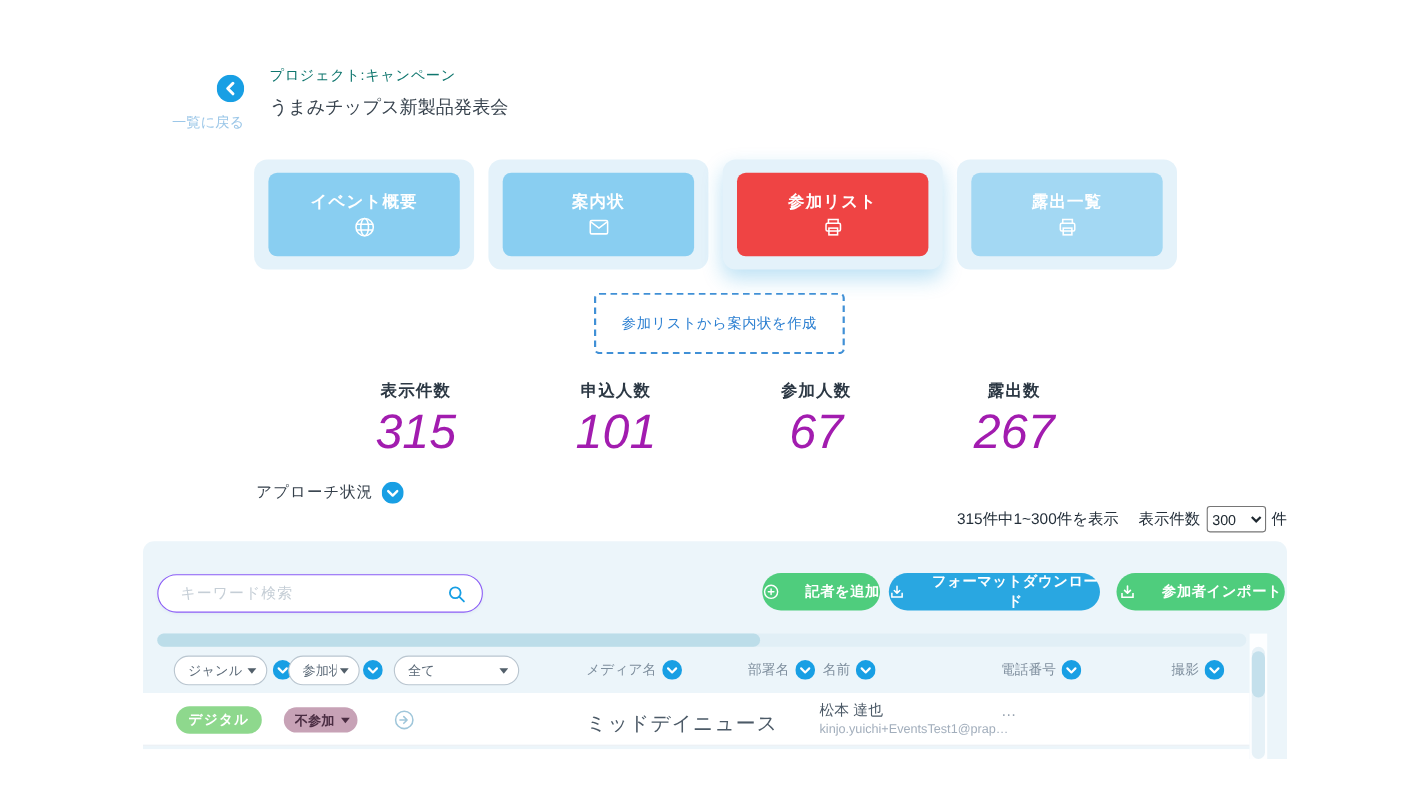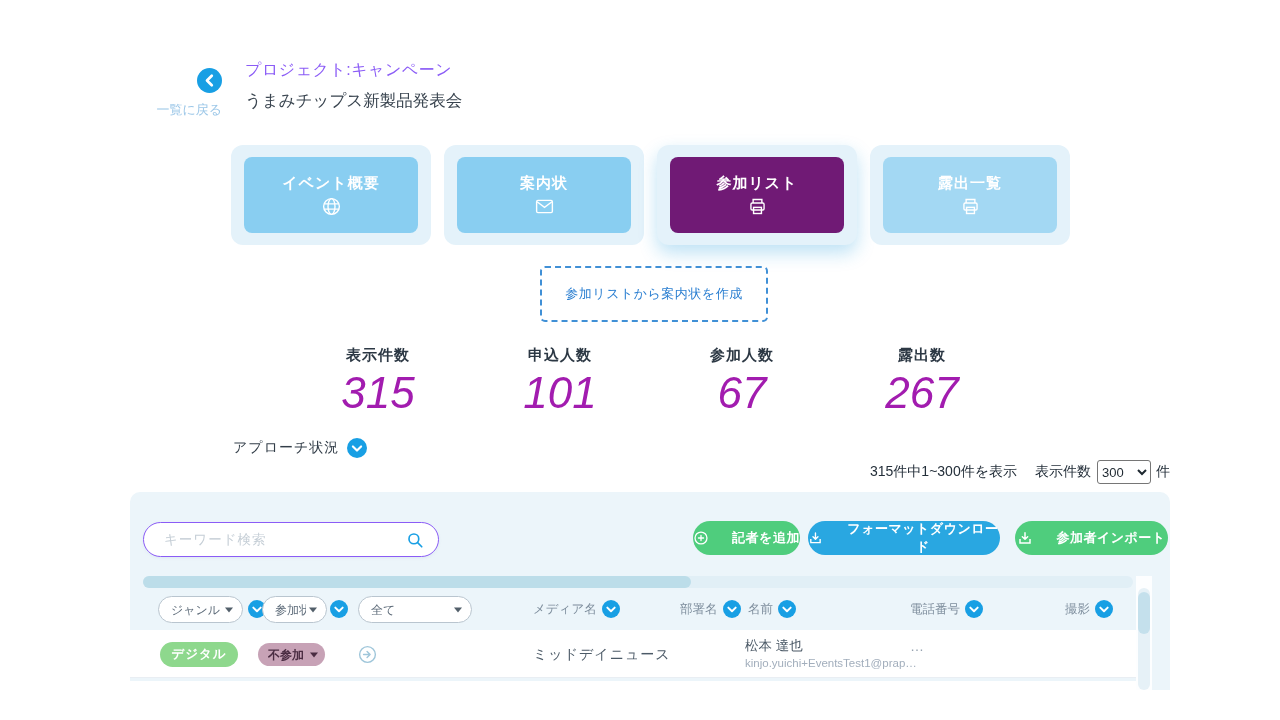--- a/index.html
+++ b/index.html
@@ -5,30 +5,30 @@
   * { margin:0; padding:0; box-sizing:border-box; }
   html,body { background:#fff; }
   body { font-family:"Liberation Sans","DejaVu Sans",sans-serif; }
   .canvas { position:relative; width:1280px; height:720px; margin:0 auto; background:#fff; overflow:hidden; }
 
   
   .back-wrap { position:absolute; left:140px; top:68px; width:82px; text-align:right; cursor:pointer;font-family:Liberation Serif, serif; }
   .back-circle { display:inline-block; width:25px; height:25px; }
   .back-label { margin-top:4px; font-size:13px; color:#9cc7e8; }
   .proj-wrap { position:absolute; left:245px; top:60px; }
-  .proj-label { font-size:16px; color:#8b5cf6; letter-spacing:.5px; }
+  .proj-label { font-size:13px; color:#0f766e; letter-spacing:.5px; }
   .proj-title { margin-top:9px; font-size:16.5px; font-weight:500; color:#39444f; }
 
   
   .tabs { position:absolute; left:231px; top:145px; display:flex; gap:13px; }
   .tabcard { width:200px; height:100px; background:#e4f2fa; border-radius:12px; padding:12px 13px; cursor:pointer; }
   .tabcard.active { box-shadow:0 8px 18px rgba(20,150,220,.28); }
   .tabinner { width:100%; height:100%; border-radius:8px; background:#89cef1; display:flex; flex-direction:column; align-items:center; justify-content:center; gap:3px; }
   .tabcard.lighter .tabinner { background:#a3d8f3; }
-  .tabcard.active .tabinner { background:#701a75; }
+  .tabcard.active .tabinner { background:#ef4444; }
   .tablabel { color:#fff; font-size:15px; font-weight:bold; letter-spacing:1px; }
   .tabicon { width:21px; height:21px; display:inline-block; }
   .tabicon svg { width:100%; height:100%; }
 
   
   .dashed-btn { position:absolute; left:540px; top:266px; width:228px; height:56px; background:transparent; border:2px dashed #4090d6; border-radius:5px; color:#2b7fd1; font-size:13px; font-family:inherit; cursor:pointer; letter-spacing:.5px; }
 
   
   .stat { position:absolute; top:346px; width:180px; text-align:center; }
   .stat .slabel { font-size:15px; font-weight:bold; color:#2c3844; letter-spacing:1px; }
@@ -89,21 +89,21 @@
   
   .trow { position:absolute; left:0; width:1006px; height:48px; background:#fff; border-bottom:1px solid #e9eef3; }
   .row1 { top:138px; }
   .row2 { top:189px; }
   .genre-pill { position:absolute; left:30px; top:12px; width:78px; height:25px; border-radius:13px; background:#8ed88d; color:#fff; font-size:12.5px; font-weight:bold; display:flex; align-items:center; justify-content:center; letter-spacing:1px; }
   .status-sel { position:absolute; left:128px; top:13px; width:67px; height:23px; background:#c7a2b6; border-radius:12px; }
   .status-sel select { -webkit-appearance:none; -moz-appearance:none; appearance:none; width:100%; height:100%; border:none; outline:none; background:transparent; font-family:inherit; font-size:12px; font-weight:bold; color:#4a2c42; padding:0 18px 0 10px; cursor:pointer; }
   .status-sel .caret { border-top-color:#4a2c42; right:7px; }
   .rowarrow { position:absolute; left:227px; top:14px; width:21px; height:21px; cursor:pointer; }
   .rowarrow svg { width:100%; height:100%; }
-  .cell-media { position:absolute; left:403px; top:16px; font-size:14px; color:#4c5a67; letter-spacing:1px; }
+  .cell-media { position:absolute; left:403px; top:16px; font-size:18px; color:#4c5a67; letter-spacing:1px; }
   .cell-name { position:absolute; left:615px; top:7px; font-size:13.5px; color:#4c5a67; }
   .cell-email { position:absolute; left:615px; top:27px; font-size:11.5px; color:#a2aebc; }
   .cell-phone { position:absolute; left:780px; top:8px; font-size:14px; color:#97a3b0; letter-spacing:3px; }
 </style>
 </head>
 <body>
 
 <div class="canvas">
 
   <div class="back-wrap">

